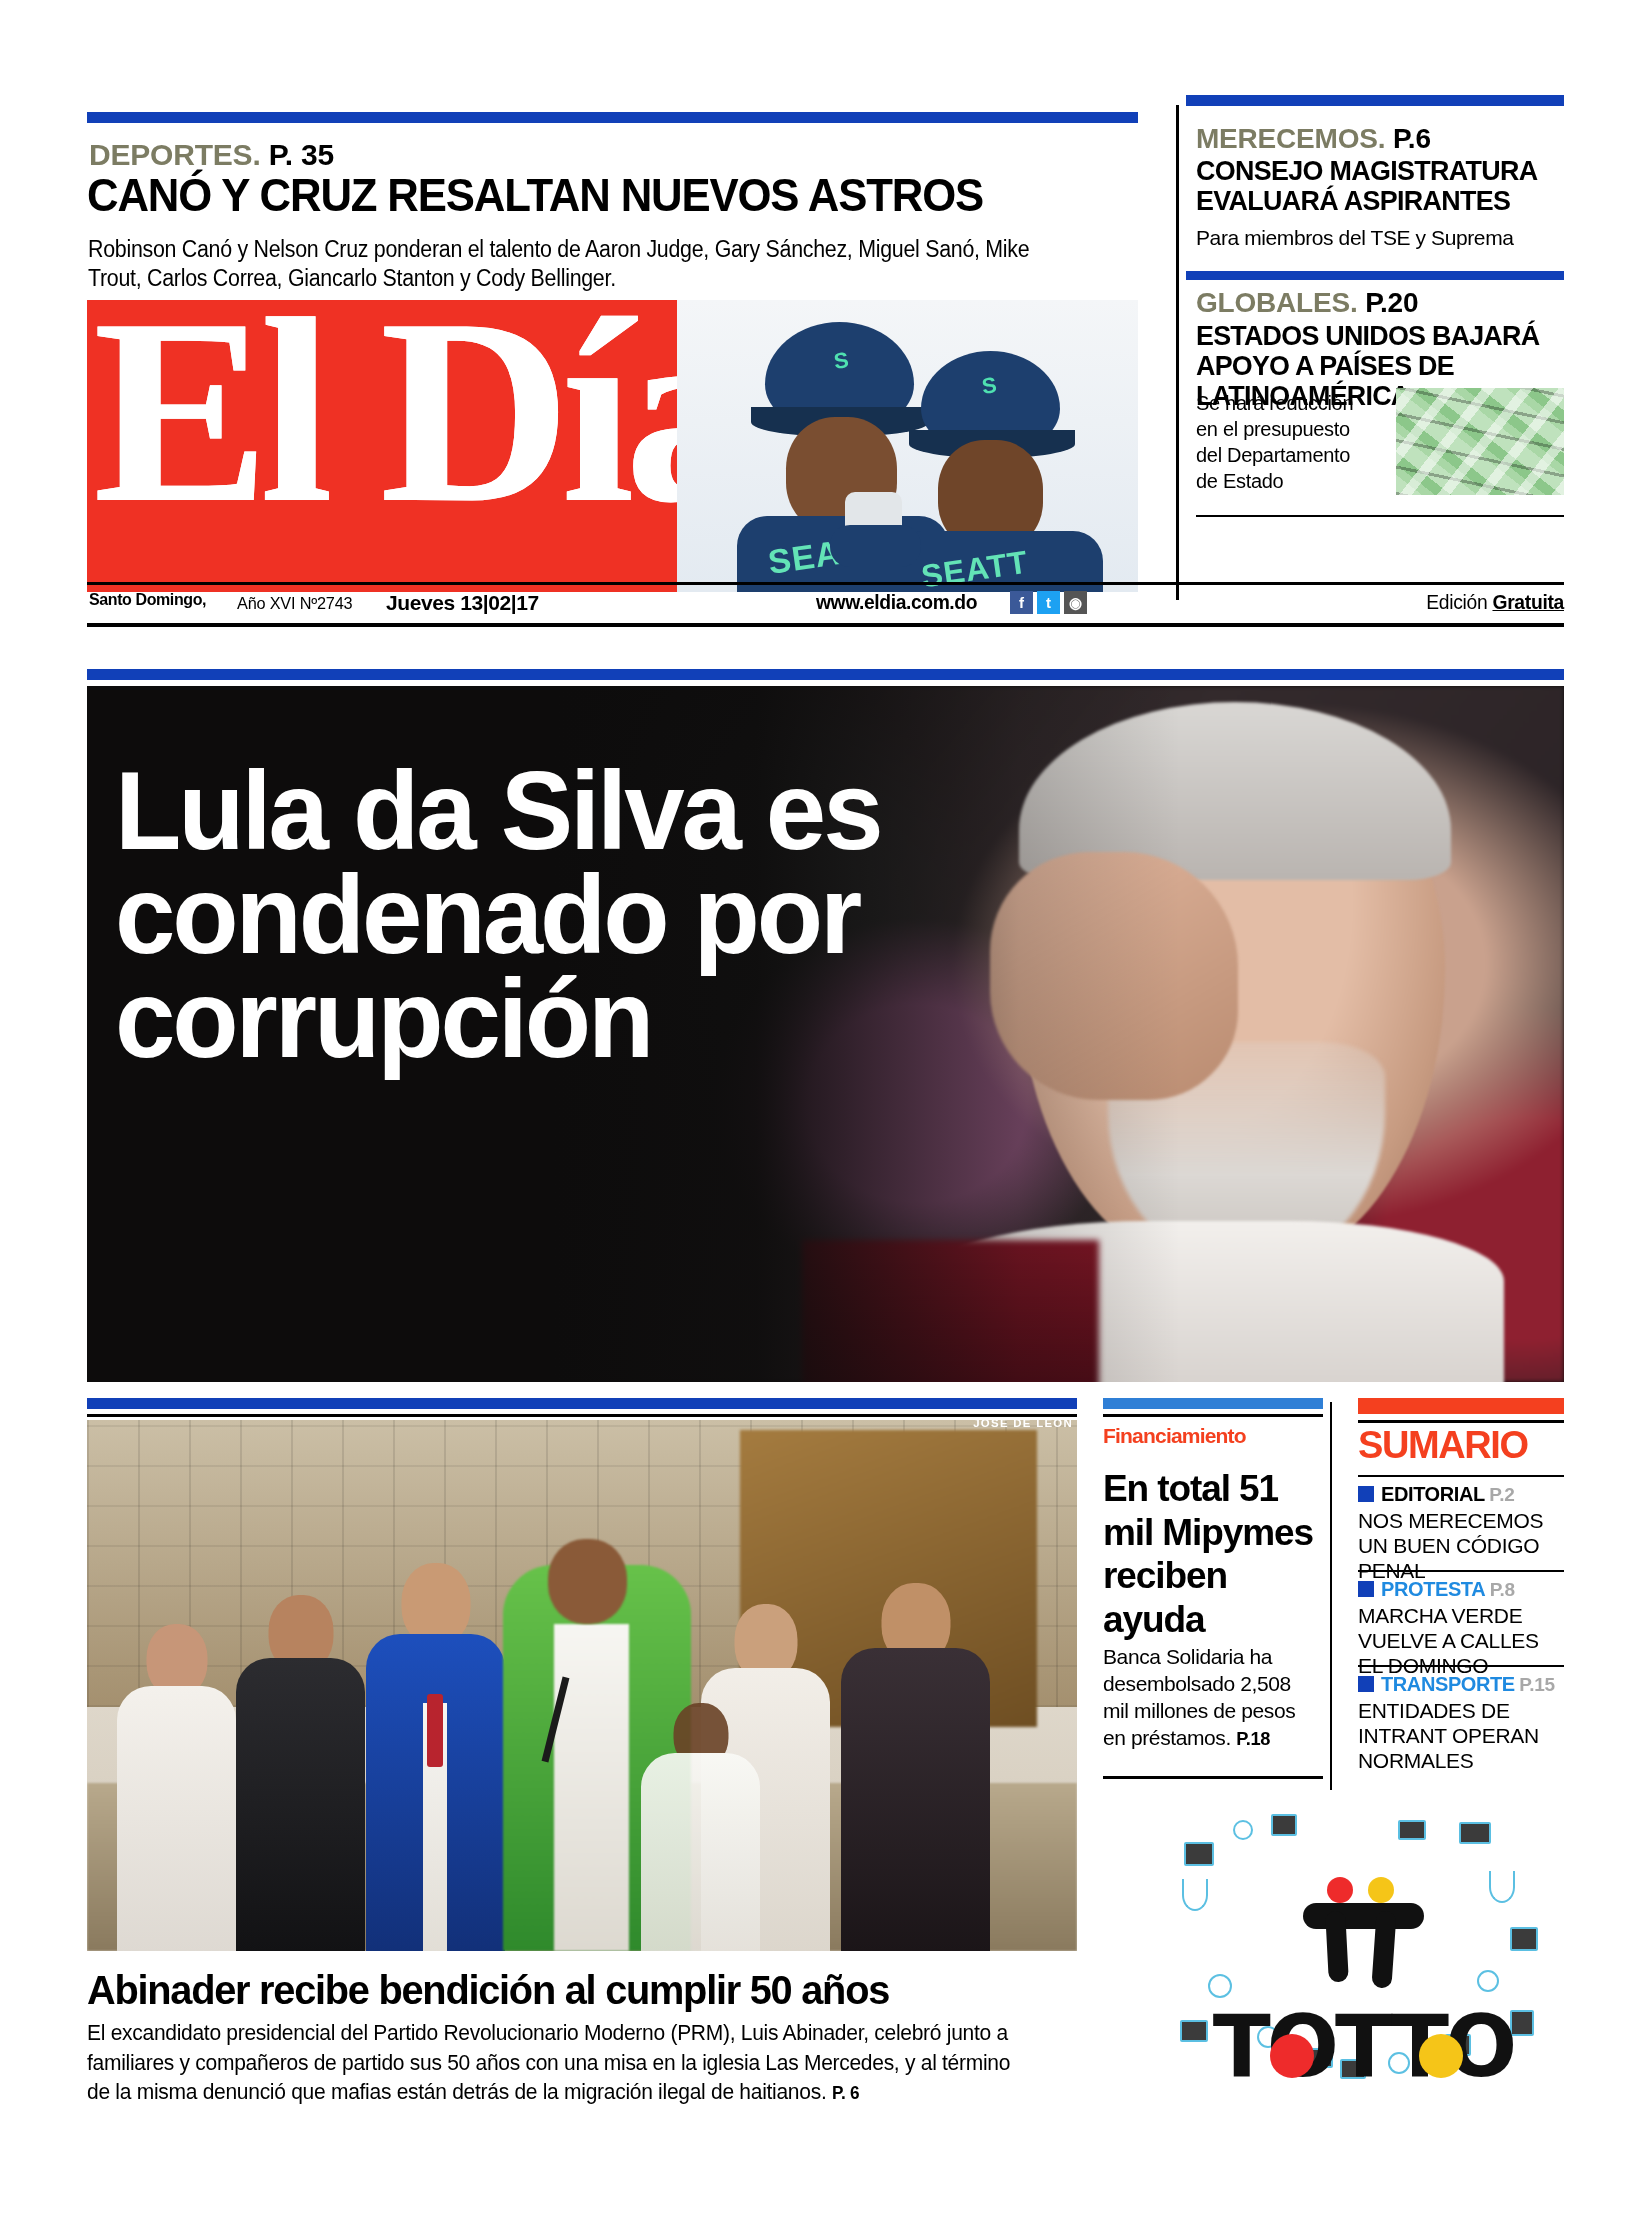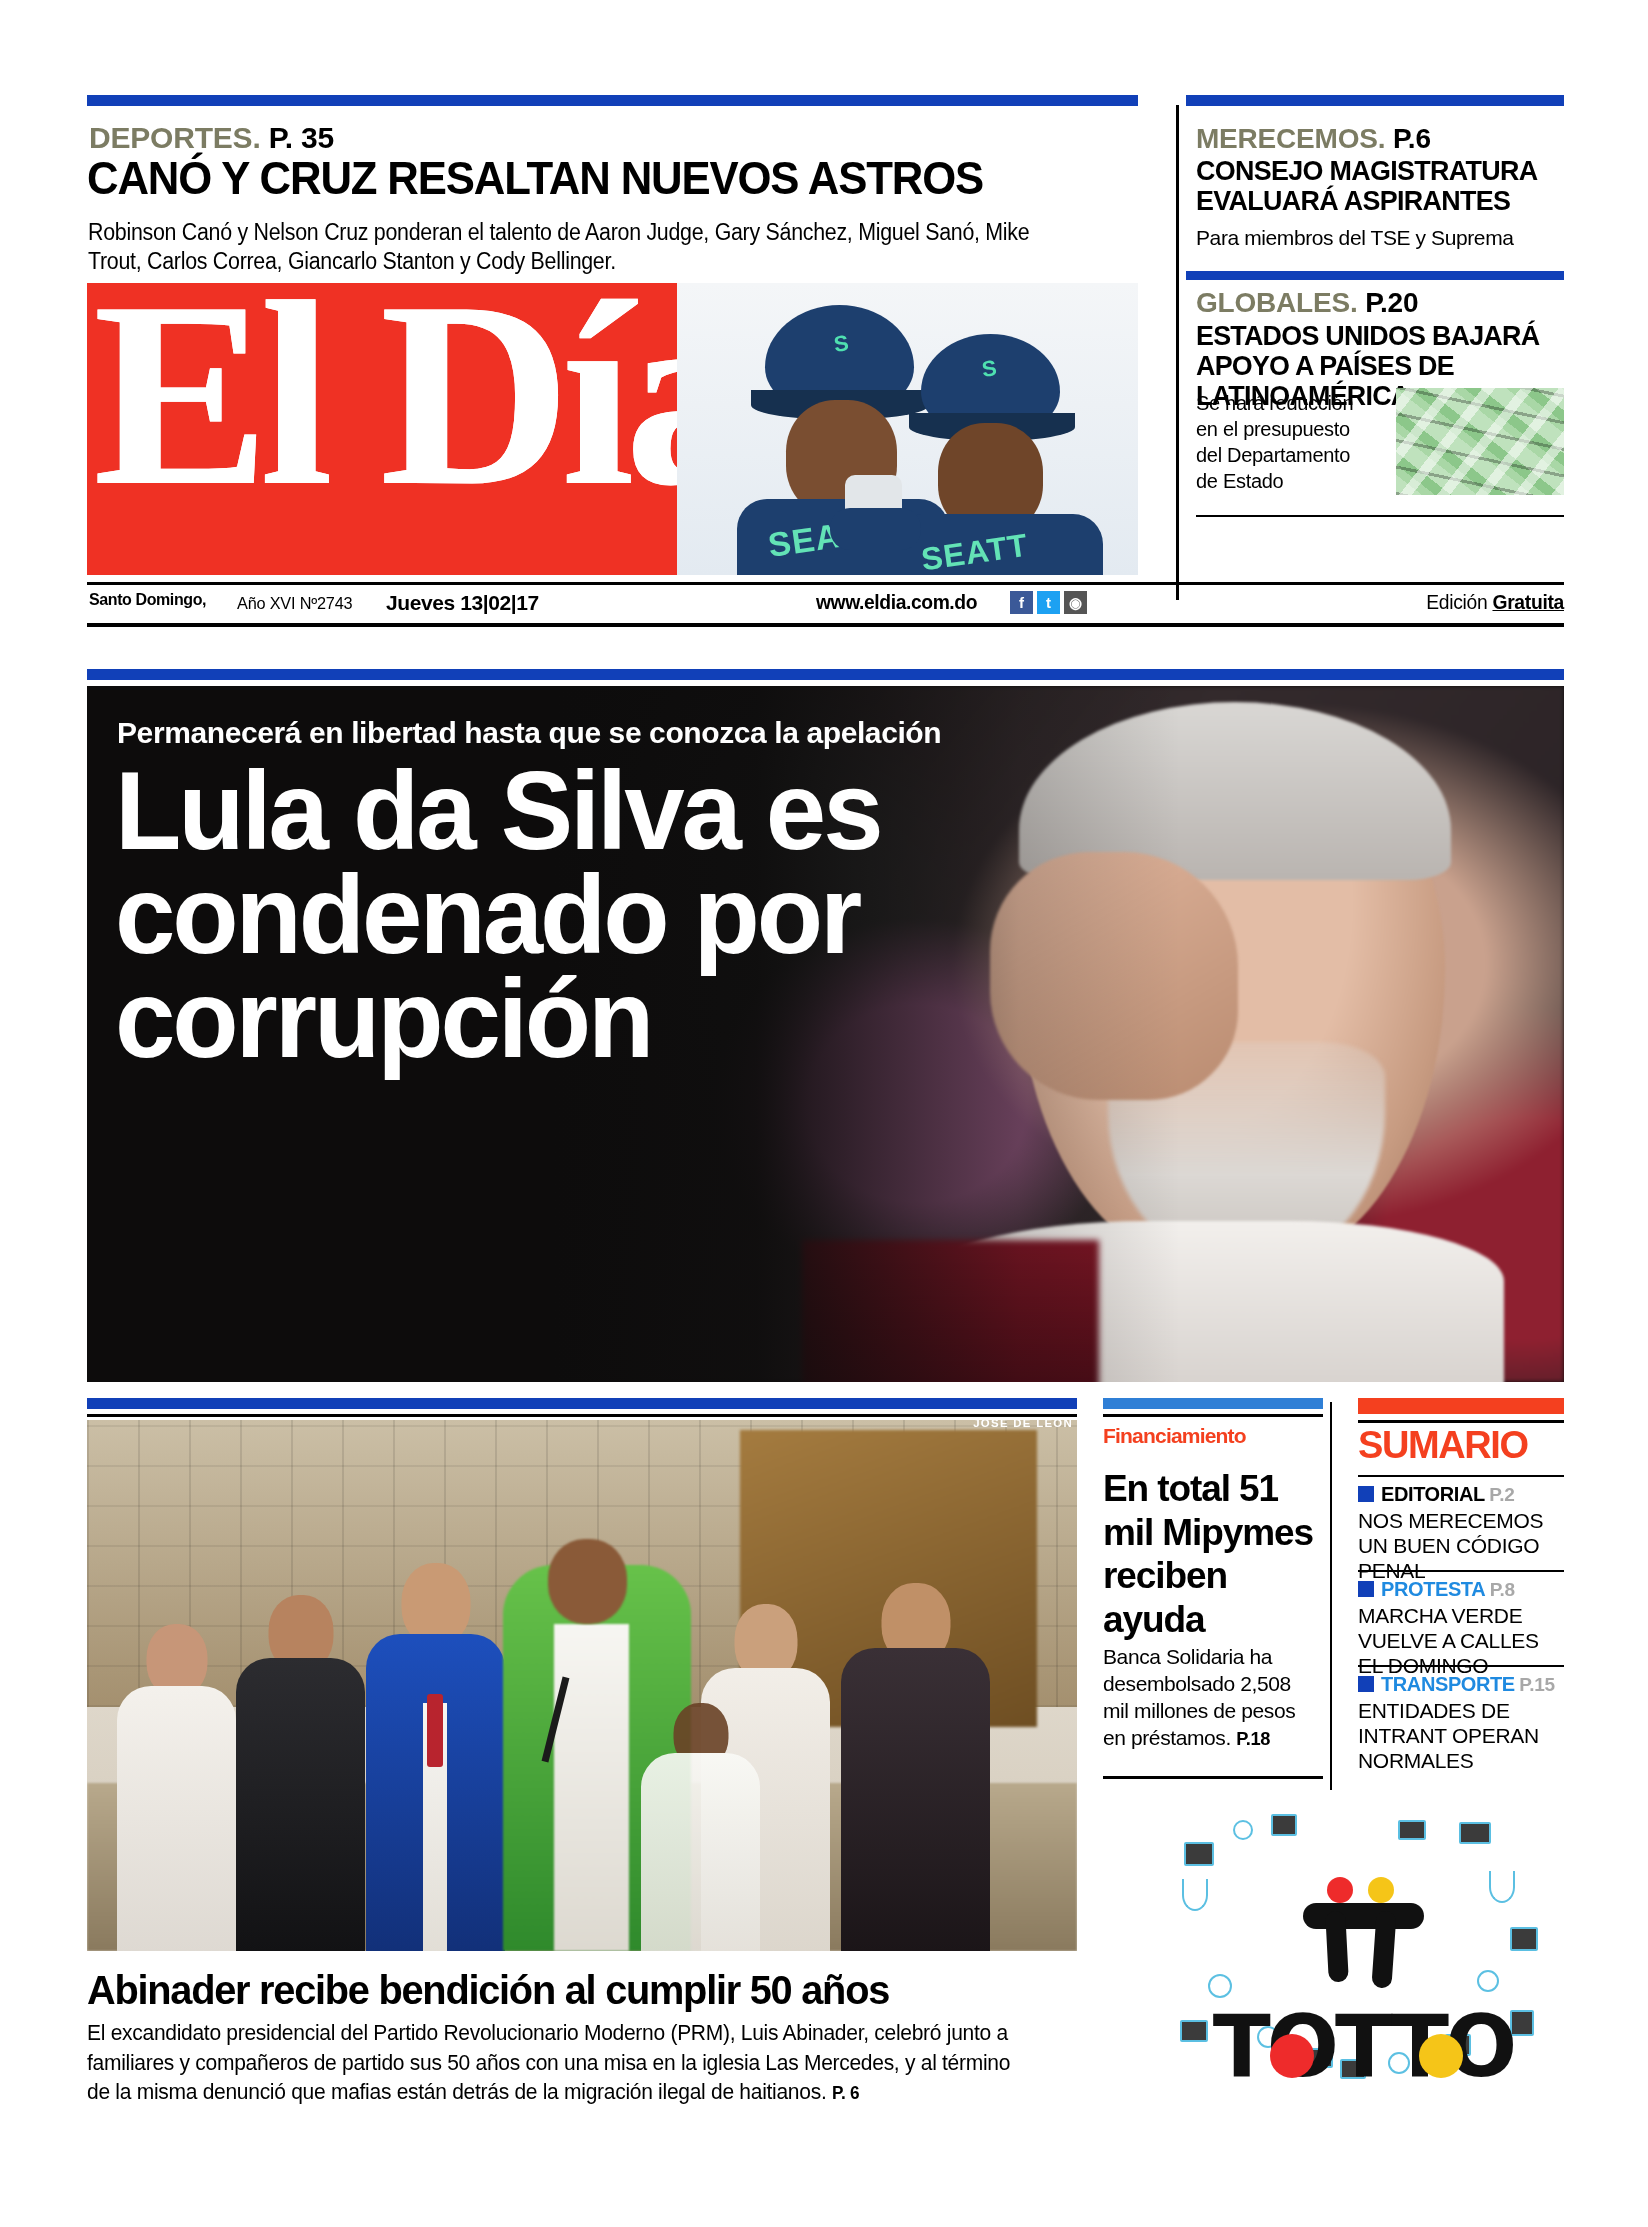--- a/index.html
+++ b/index.html
@@ -12,21 +12,21 @@
     overflow:hidden;
   }
   .page { position:absolute; inset:0; background:#fff; }
 
   
   .blue-rule { background:#1140b8; }
 
   
   .top { position:absolute; left:87px; top:95px; width:1477px; height:535px; }
 
-  .top-left  { position:absolute; left:0;    top:0; width:1081px; height:535px;text-decoration:underline; }
+  .top-left  { position:absolute; left:0;    top:17px; width:1081px; height:535px;text-decoration:underline; }
   .top-right { position:absolute; left:1099px; top:0; width:378px;  height:535px; }
 
   .vdiv { position:absolute; left:1089px; top:10px; width:3px; height:495px; background:#000; }
 
   .rule-top-l { position:absolute; left:0; top:0; width:1051px; height:11px; }
   .rule-top-r { position:absolute; left:0; top:0; width:378px;  height:11px; }
 
   .kicker { font-weight:bold; letter-spacing:-0.2px; line-height:1; }
   .kicker .sec { color:#7c7c63; }
   .kicker .pg  { color:#000; }
@@ -411,21 +411,20 @@
       <div class="hero-photo">
         <div class="hp-bg"></div>
         <div class="hp-face"></div>
         <div class="hp-hair"></div>
         <div class="hp-beard"></div>
         <div class="hp-hand"></div>
         <div class="hp-shirt"></div>
         <div class="hp-jacket"></div>
         <div class="hp-vig"></div>
       </div>
-      <div class="hero-kicker">Permanecerá en libertad hasta que se conozca la apelación</div>
       <div class="hero-head">Lula da Silva es condenado por corrupción</div>
     </div>
   </div>
 
   <div class="bot">
 
     <div class="bot-photo-col">
       <div class="bp-rule blue-rule"></div>
       <div class="bp-rule2"></div>
       <div class="bp-credit">JOSÉ DE LEÓN</div>

